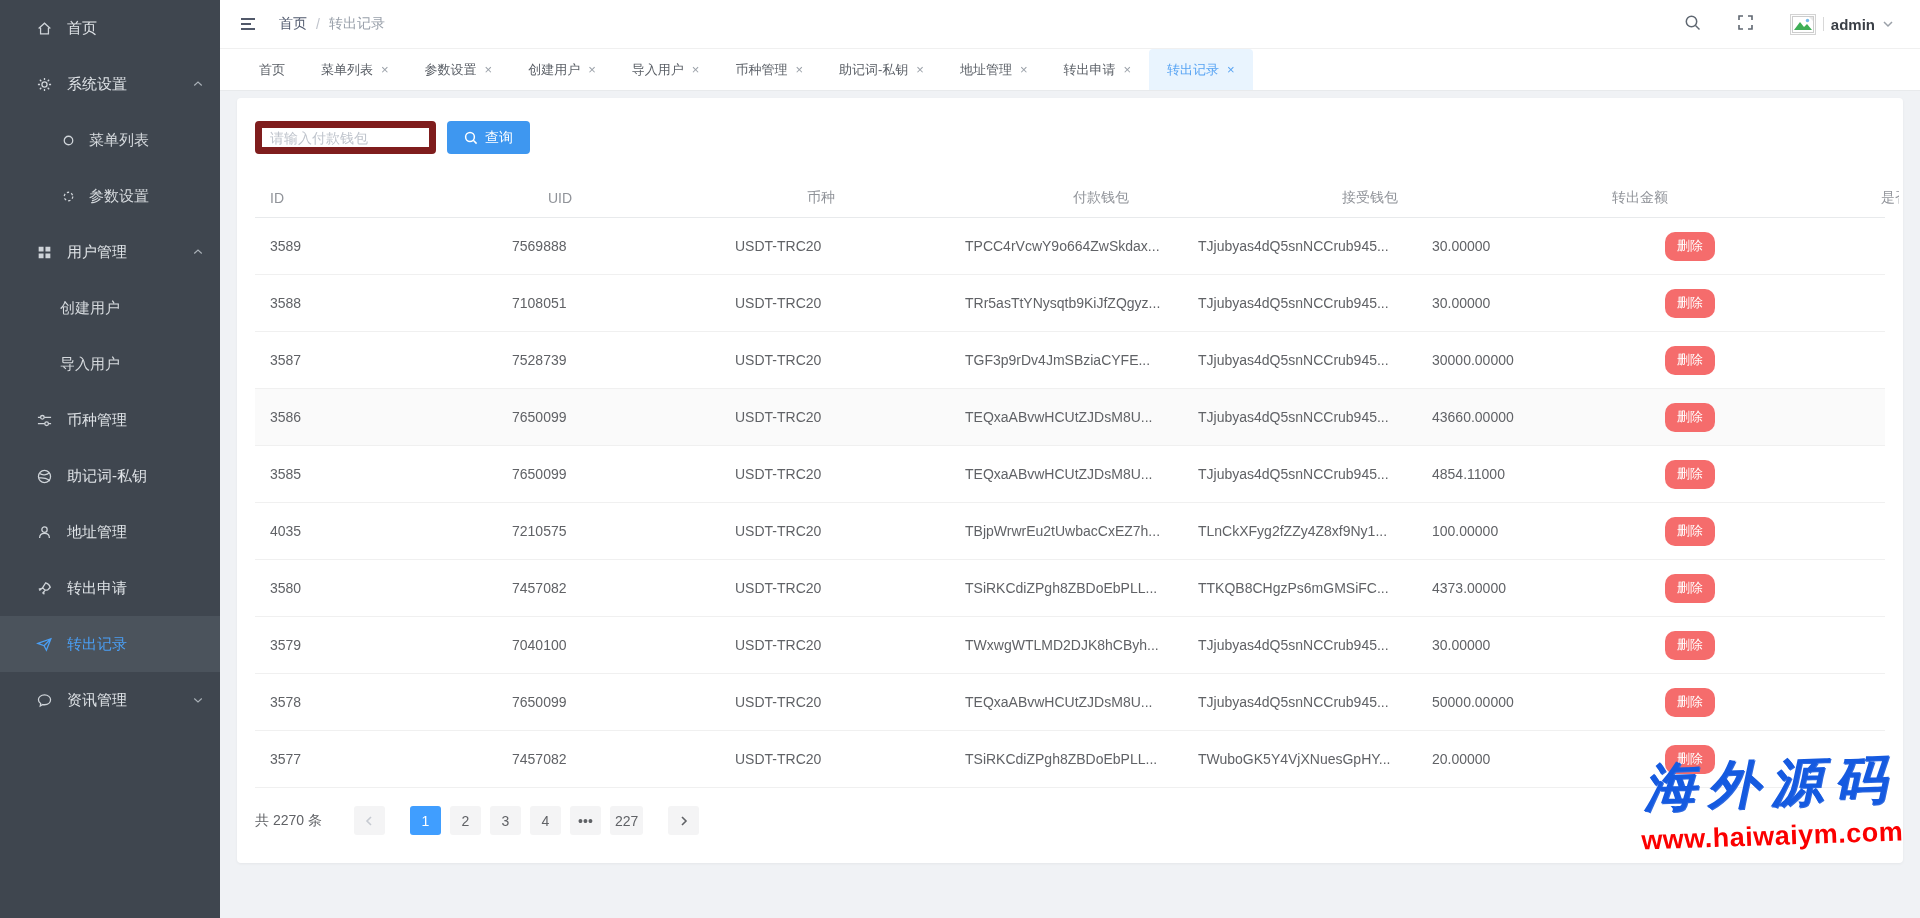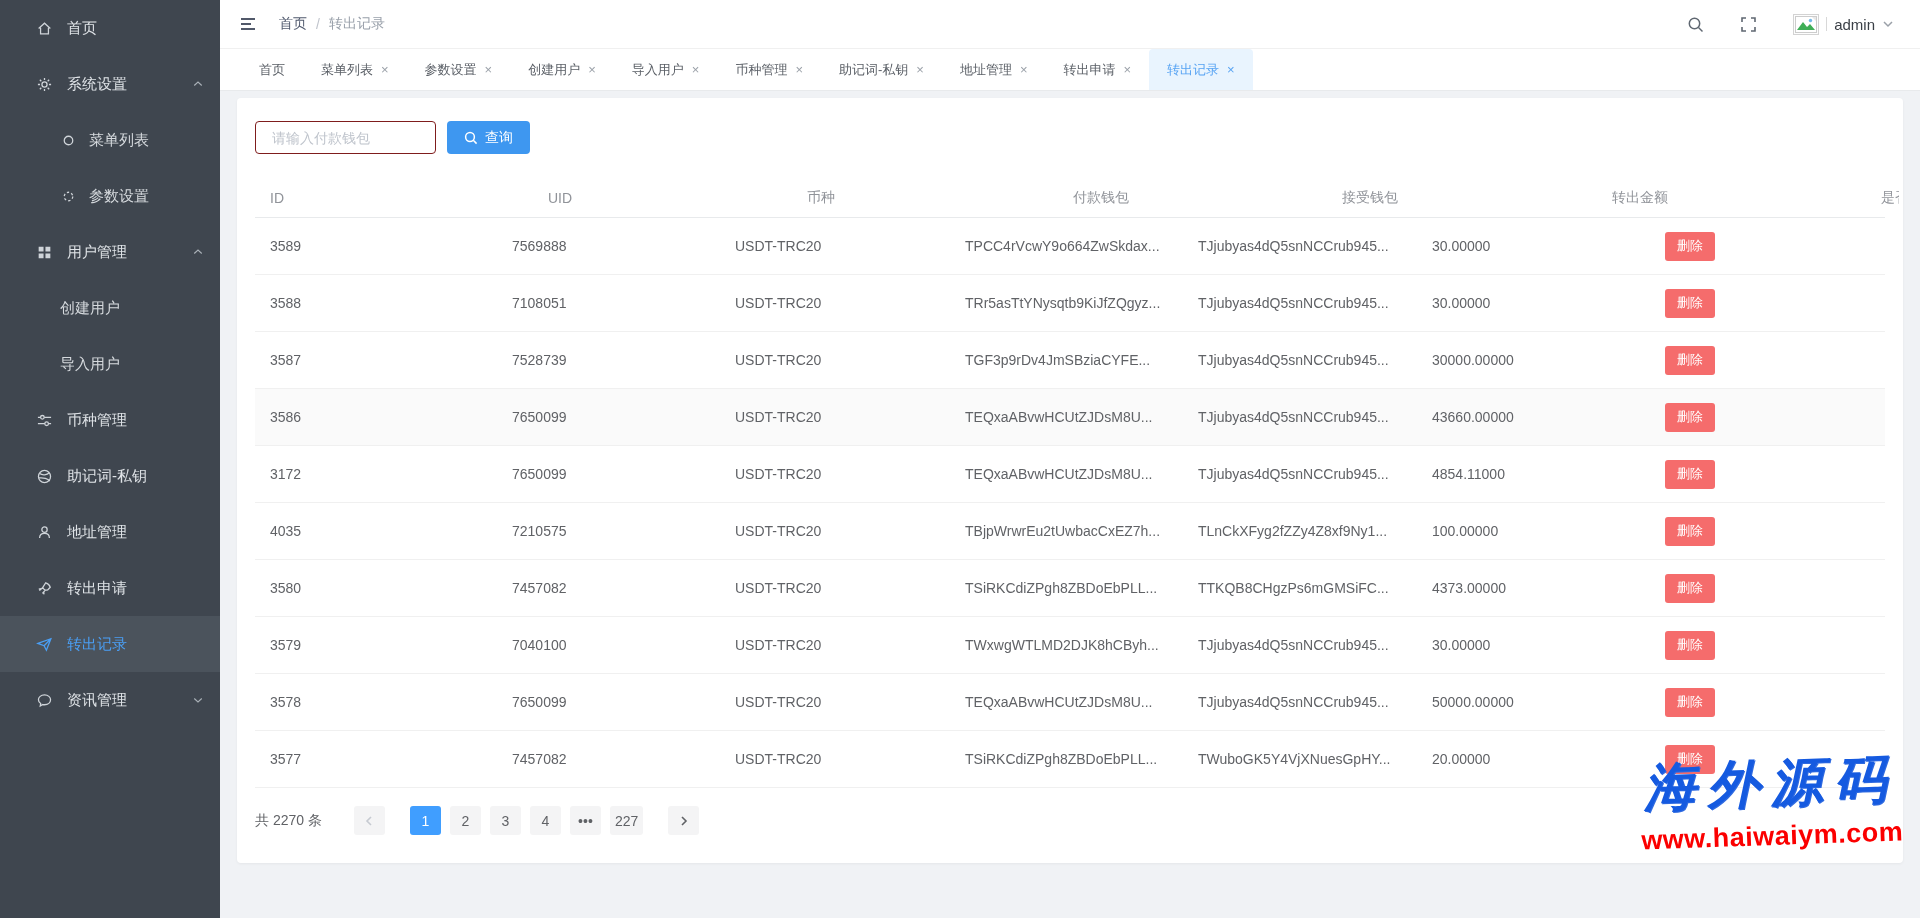--- a/index.html
+++ b/index.html
@@ -26,21 +26,21 @@
   .main { position:absolute; left:220px; top:0; right:0; height:918px; }
 
   .topbar { height:49px; background:#fff; border-bottom:1px solid #f0f0f0;
     display:flex; align-items:center; padding:0 26px 0 19px; }
   .hamburger { color:#51596a; display:inline-flex; margin-right:22px; cursor:pointer; }
   .hamburger svg { width:18px; height:18px; }
   .crumbs { display:flex; align-items:center; font-size:14px; }
   .crumb-a { color:#515a6e; cursor:pointer; }
   .crumb-sep { color:#c0c4cc; margin:0 9px; }
   .crumb-b { color:#99a0aa; }
-  .top-right { margin-left:auto; display:flex; align-items:center; gap:36px; }
+  .top-right { margin-left:auto; display:flex; align-items:flex-start; gap:36px;font-weight:bold; }
   .top-ico { color:#5f6771; display:inline-flex; cursor:pointer; }
   .top-ico svg { width:17px; height:17px; }
   .userbox { display:flex; align-items:center; gap:7px; cursor:pointer; }
   .avatar { width:26px; height:21px; border:1px solid #d3d3d3; background:#fdfdfd;
     display:inline-flex; align-items:center; justify-content:center; }
   .avatar svg { width:22px; height:17px; }
   .user-divider { width:1px; height:14px; background:#d8d8d8; }
   .user-name { font-size:15px; color:#3a3f46; }
   .caret { color:#9aa0a8; display:inline-flex; }
   .caret svg { width:12px; height:12px; }
@@ -52,40 +52,40 @@
   .tab .tab-close { color:#9aa0a8; font-size:13px; line-height:1; }
   .tab.active { background:#e9f4fe; color:#57a3f3; border-radius:4px 4px 0 0; }
   .tab.active .tab-close { color:#57a3f3; }
 
   .content { position:absolute; top:92px; left:0; right:0; bottom:0;
     background:#f0f2f5; padding:6px 17px 0 17px; }
   .card { background:#fff; border-radius:4px; box-shadow:0 1px 3px rgba(0,0,0,.05);
     height:765px; padding:23px 18px 20px 18px; position:relative; }
 
   .searchbar { display:flex; align-items:center; gap:11px; }
-  .search-input { width:181px; height:33px; border:1px solid #7f1d1d; border-radius:4px;
-    padding:0 16px; font-size:14px; color:#ec4899; outline:none;
+  .search-input { width:181px; height:33px; border:7px solid #7f1d1d; border-radius:4px;
+    padding:0 8px; font-size:14px; color:#ec4899; outline:none;
     font-family:"Liberation Sans","DejaVu Sans",sans-serif; }
   .search-input::placeholder { color:#bfc4cc; }
   .btn-query { height:33px; padding:6px 17px; background:#3e97f0; border:none; border-radius:4px;
     color:#fff; font-size:14px; display:inline-flex; align-items:center; gap:7px; cursor:pointer;
     font-family:"Liberation Sans","DejaVu Sans",sans-serif; }
   .btn-query svg { width:14px; height:14px; }
 
   
   .tbl { margin-top:24px; font-size:14px; }
   .tbl-head, .tbl-row { display:grid;
     grid-template-columns:242px 223px 230px 233px 234px 233px 1fr;
     align-items:center; padding:0 0 0 15px; }
   .tbl-head { height:40px; color:#909399; border-bottom:1px solid #e8eaec;gap:36px; }
   .tbl-row { height:57px; color:#606266; border-bottom:1px solid #f0f0f0; }
   .tbl-row.hl { background:#fafafa; }
   .cell { padding-right:18px; overflow:hidden; text-overflow:ellipsis; white-space:nowrap; }
   .btn-del { width:50px; height:29px; background:#f56c6c; color:#fff; border:none;
-    border-radius:3px; font-size:13px; cursor:pointer;
+    border-radius:10px; font-size:13px; cursor:pointer;
     font-family:"Liberation Sans","DejaVu Sans",sans-serif; }
 
   
   .pager { display:flex; align-items:center; margin-top:18px; gap:25px; }
   .pager-total { font-size:14px; color:#606266; margin-right:7px; }
   .pg { min-width:31px; height:29px; padding:0 5px; background:#f4f4f5; border-radius:3px;
     display:inline-flex; align-items:center; justify-content:center; font-size:14px;
     color:#606266; cursor:pointer; }
   .pg svg { width:12px; height:12px; }
   .pg.disabled { color:#c6cad1; cursor:default; }
@@ -364,21 +364,21 @@
             <div class="tbl-row hl">
               <span class="cell">3586</span>
               <span class="cell">7650099</span>
               <span class="cell">USDT-TRC20</span>
               <span class="cell">TEQxaABvwHCUtZJDsM8U...</span>
               <span class="cell">TJjubyas4dQ5snNCCrub945...</span>
               <span class="cell">43660.00000</span>
               <span><button class="btn-del">删除</button></span>
             </div>
             <div class="tbl-row">
-              <span class="cell">3172</span>
+              <span class="cell">3585</span>
               <span class="cell">7650099</span>
               <span class="cell">USDT-TRC20</span>
               <span class="cell">TEQxaABvwHCUtZJDsM8U...</span>
               <span class="cell">TJjubyas4dQ5snNCCrub945...</span>
               <span class="cell">4854.11000</span>
               <span><button class="btn-del">删除</button></span>
             </div>
             <div class="tbl-row">
               <span class="cell">4035</span>
               <span class="cell">7210575</span>

